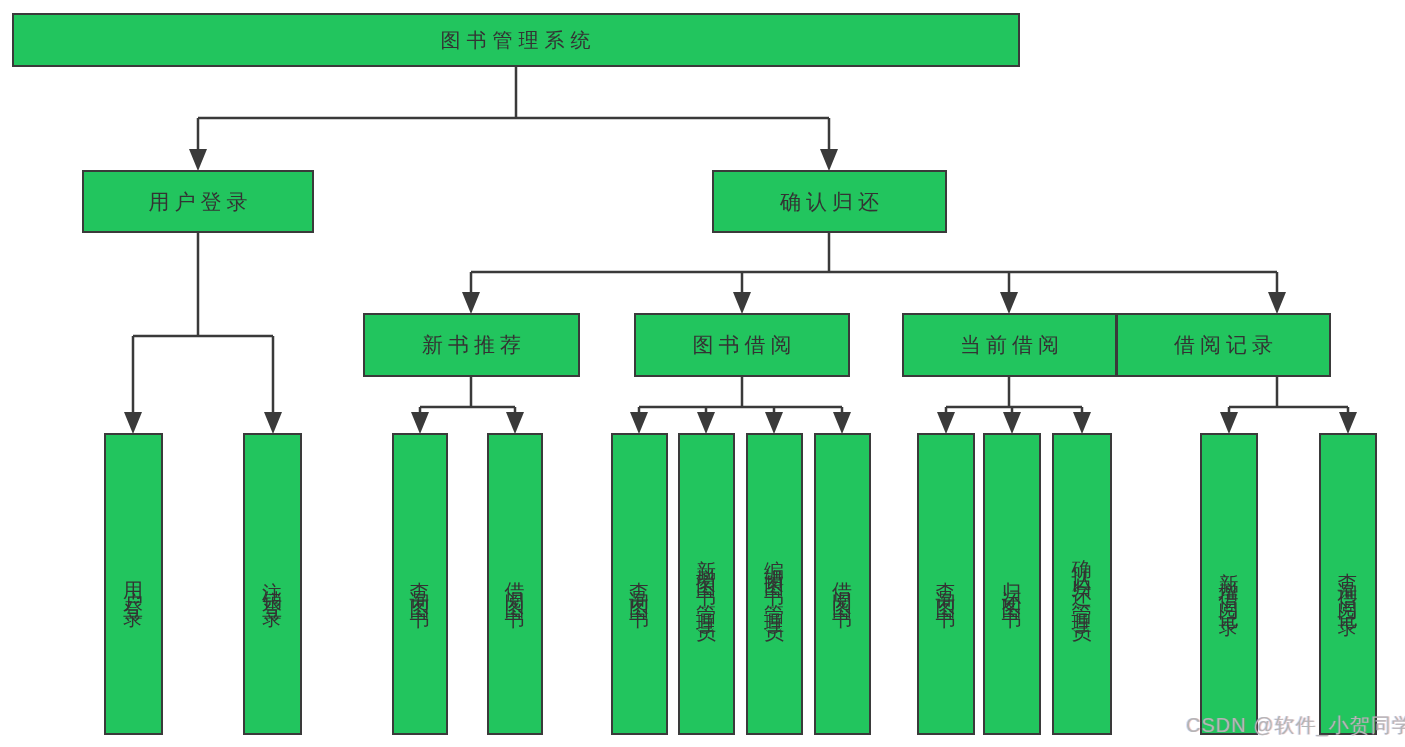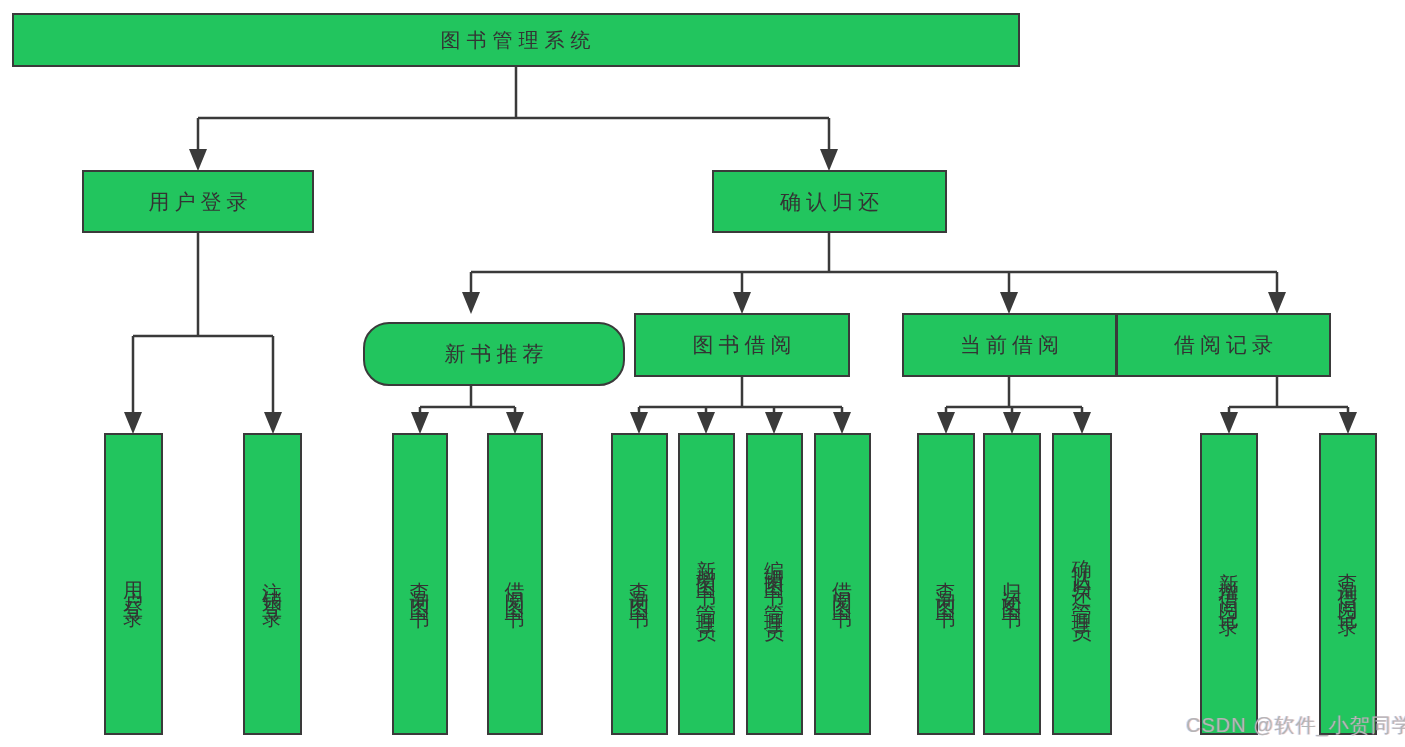--- a/index.html
+++ b/index.html
@@ -99,21 +99,21 @@
       <polygon points="1220,412 1238,412 1229,434"></polygon>
       <polygon points="1339,412 1357,412 1348,434"></polygon>
     </g>
   </svg>
 
   <div class="box h root" style="left:12px; top:13px; width:1008px; height:54px;">图书管理系统</div>
 
   <div class="box h" style="left:82px; top:170px; width:232px; height:63px;">用户登录</div>
   <div class="box h" style="left:712px; top:170px; width:235px; height:63px;">确认归还</div>
 
-  <div class="box h" style="left:363px; top:322px; width:262px; height:64px;border-radius:26px;">新书推荐</div>
+  <div class="box h" style="left:363px; top:313px; width:217px; height:64px;">新书推荐</div>
   <div class="box h" style="left:902px; top:313px; width:215px; height:64px;">当前借阅</div>
   <div class="box h" style="left:634px; top:313px; width:216px; height:64px;">图书借阅</div>
   <div class="box h" style="left:1116px; top:313px; width:215px; height:64px;">借阅记录</div>
 
   <div class="box v" style="left:104px; top:433px; width:59px; height:302px;">用户登录</div>
   <div class="box v" style="left:243px; top:433px; width:59px; height:302px;">注销登录</div>
 
   <div class="box v" style="left:392px; top:433px; width:56px; height:302px;">查询图书</div>
   <div class="box v" style="left:487px; top:433px; width:56px; height:302px;">借阅图书</div>
 

